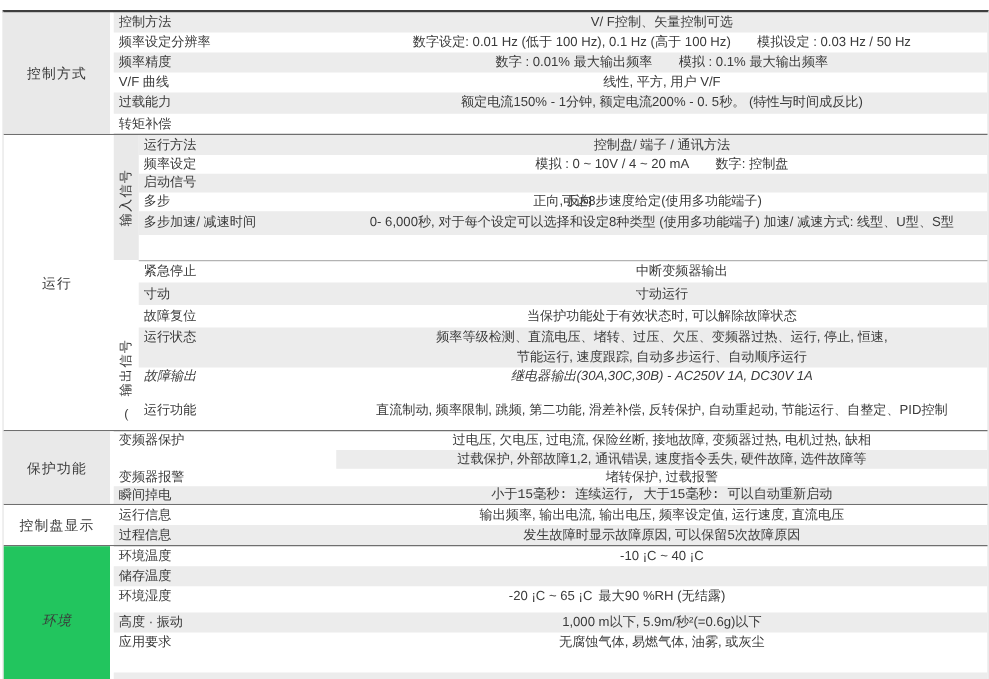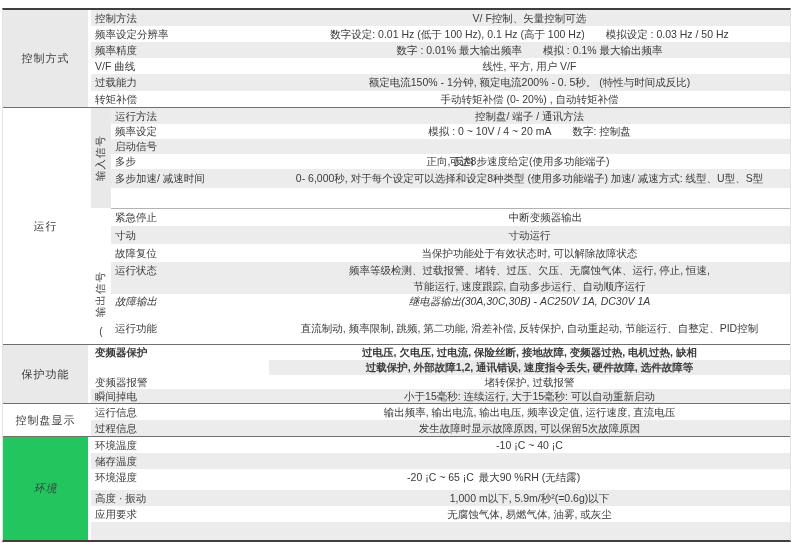--- a/index.html
+++ b/index.html
@@ -59,23 +59,20 @@
           </div>
         </div>
         <div class="row shaded" style="height: 17px;">
           <div class="rlabel" style="width: 174px; line-height: 17px;">过载能力</div>
           <div class="rvalue">
             <div class="vline" style="line-height: 17px;">额定电流150% - 1分钟, 额定电流200% - 0. 5秒。 (特性与时间成反比)</div>
           </div>
         </div>
         <div class="row" style="height: 16px;">
           <div class="rlabel" style="width: 174px; line-height: 16px;">转矩补偿</div>
-          <div class="rvalue">
-            <div class="vline" style="line-height: 16px;">手动转矩补偿 (0- 20%) , 自动转矩补偿</div>
-          </div>
         </div>
       </div>
     </div>
     <div class="section">
       <div class="category" style="background: rgb(255, 255, 255);">运行</div>
       <div class="colgap"></div>
       <div class="rail">
         <div class="railcell" style="height: 100px; background: rgb(233, 233, 233);">
           <span class="vlabel">输入信号</span>
         </div>
@@ -138,21 +135,21 @@
         </div>
         <div class="row" style="height: 18px;">
           <div class="rlabel" style="width: 154px; line-height: 18px;">故障复位</div>
           <div class="rvalue">
             <div class="vline" style="line-height: 18px;">当保护功能处于有效状态时, 可以解除故障状态</div>
           </div>
         </div>
         <div class="row shaded" style="height: 32px;">
           <div class="rlabel" style="width: 154px; line-height: 16px;">运行状态</div>
           <div class="rvalue">
-            <div class="vline" style="line-height: 16px;">频率等级检测、过载报警、堵转、过压、欠压、无腐蚀气体、运行, 停止, 恒速,</div>
+            <div class="vline" style="line-height: 16px;">频率等级检测、直流电压、堵转、过压、欠压、变频器过热、运行, 停止, 恒速,</div>
             <div class="vline" style="line-height: 16px;">节能运行, 速度跟踪, 自动多步运行、自动顺序运行</div>
           </div>
         </div>
         <div class="row" style="height: 25px; font-style: italic;">
           <div class="rlabel" style="width: 154px; line-height: 15px;">故障输出</div>
           <div class="rvalue">
             <div class="vline" style="line-height: 15px;">继电器输出(30A,30C,30B) - AC250V 1A, DC30V 1A</div>
           </div>
         </div>
         <div class="row" style="height: 18px;">
@@ -160,37 +157,37 @@
           <div class="rvalue">
             <div class="vline" style="line-height: 18px;">直流制动, 频率限制, 跳频, 第二功能, 滑差补偿, 反转保护, 自动重起动, 节能运行、自整定、PID控制</div>
           </div>
         </div>
       </div>
     </div>
     <div class="section">
       <div class="category" style="background: rgb(233, 233, 233);">保护功能</div>
       <div class="colgap"></div>
       <div class="rows">
-        <div class="row" style="height: 30px; font-weight: bold;">
+        <div class="row" style="height: 30px;">
           <div class="rlabel" style="width: 174px; line-height: 15px;">变频器保护</div>
           <div class="rvalue">
             <div class="vline" style="line-height: 15px;">过电压, 欠电压, 过电流, 保险丝断, 接地故障, 变频器过热, 电机过热, 缺相</div>
             <div class="vline shaded2" style="line-height: 15px;">过载保护, 外部故障1,2, 通讯错误, 速度指令丢失, 硬件故障, 选件故障等</div>
           </div>
         </div>
         <div class="row" style="height: 14px;">
           <div class="rlabel" style="width: 174px; line-height: 14px;">变频器报警</div>
           <div class="rvalue">
             <div class="vline" style="line-height: 14px;">堵转保护, 过载报警</div>
           </div>
         </div>
         <div class="row shaded" style="height: 14px;">
           <div class="rlabel" style="width: 174px; line-height: 14px;">瞬间掉电</div>
           <div class="rvalue">
-            <div class="vline" style="line-height: 14px;">小于15毫秒: 连续运行, 大于15毫秒: 可以自动重新启动</div>
+            <div class="vline" style="line-height: 14px; font-family: Liberation Mono, monospace;">小于15毫秒: 连续运行, 大于15毫秒: 可以自动重新启动</div>
           </div>
         </div>
       </div>
     </div>
     <div class="section">
       <div class="category" style="background: rgb(255, 255, 255);">控制盘显示</div>
       <div class="colgap"></div>
       <div class="rows">
         <div class="row" style="height: 16px;">
           <div class="rlabel" style="width: 174px; line-height: 16px;">运行信息</div>
@@ -227,21 +224,21 @@
           <div class="rvalue">
             <div class="vline" style="line-height: 16px;">最大90 %RH (无结露)</div>
           </div>
         </div>
         <div class="row shaded" style="height: 16px;">
           <div class="rlabel" style="width: 174px; line-height: 16px;">高度 · 振动</div>
           <div class="rvalue">
             <div class="vline" style="line-height: 16px;">1,000 m以下,  5.9m/秒²(=0.6g)以下</div>
           </div>
         </div>
-        <div class="row" style="height: 16px;">
+        <div class="row" style="height: 32px;">
           <div class="rlabel" style="width: 174px; line-height: 16px;">应用要求</div>
           <div class="rvalue">
             <div class="vline" style="line-height: 16px;">无腐蚀气体, 易燃气体, 油雾, 或灰尘</div>
           </div>
         </div>
         <div class="row shaded" style="height: 18px;">
           <div class="rlabel" style="width: 174px; line-height: 18px;"></div>
           <div class="rvalue">
             <div class="vline" style="line-height: 18px;"></div>
           </div>

